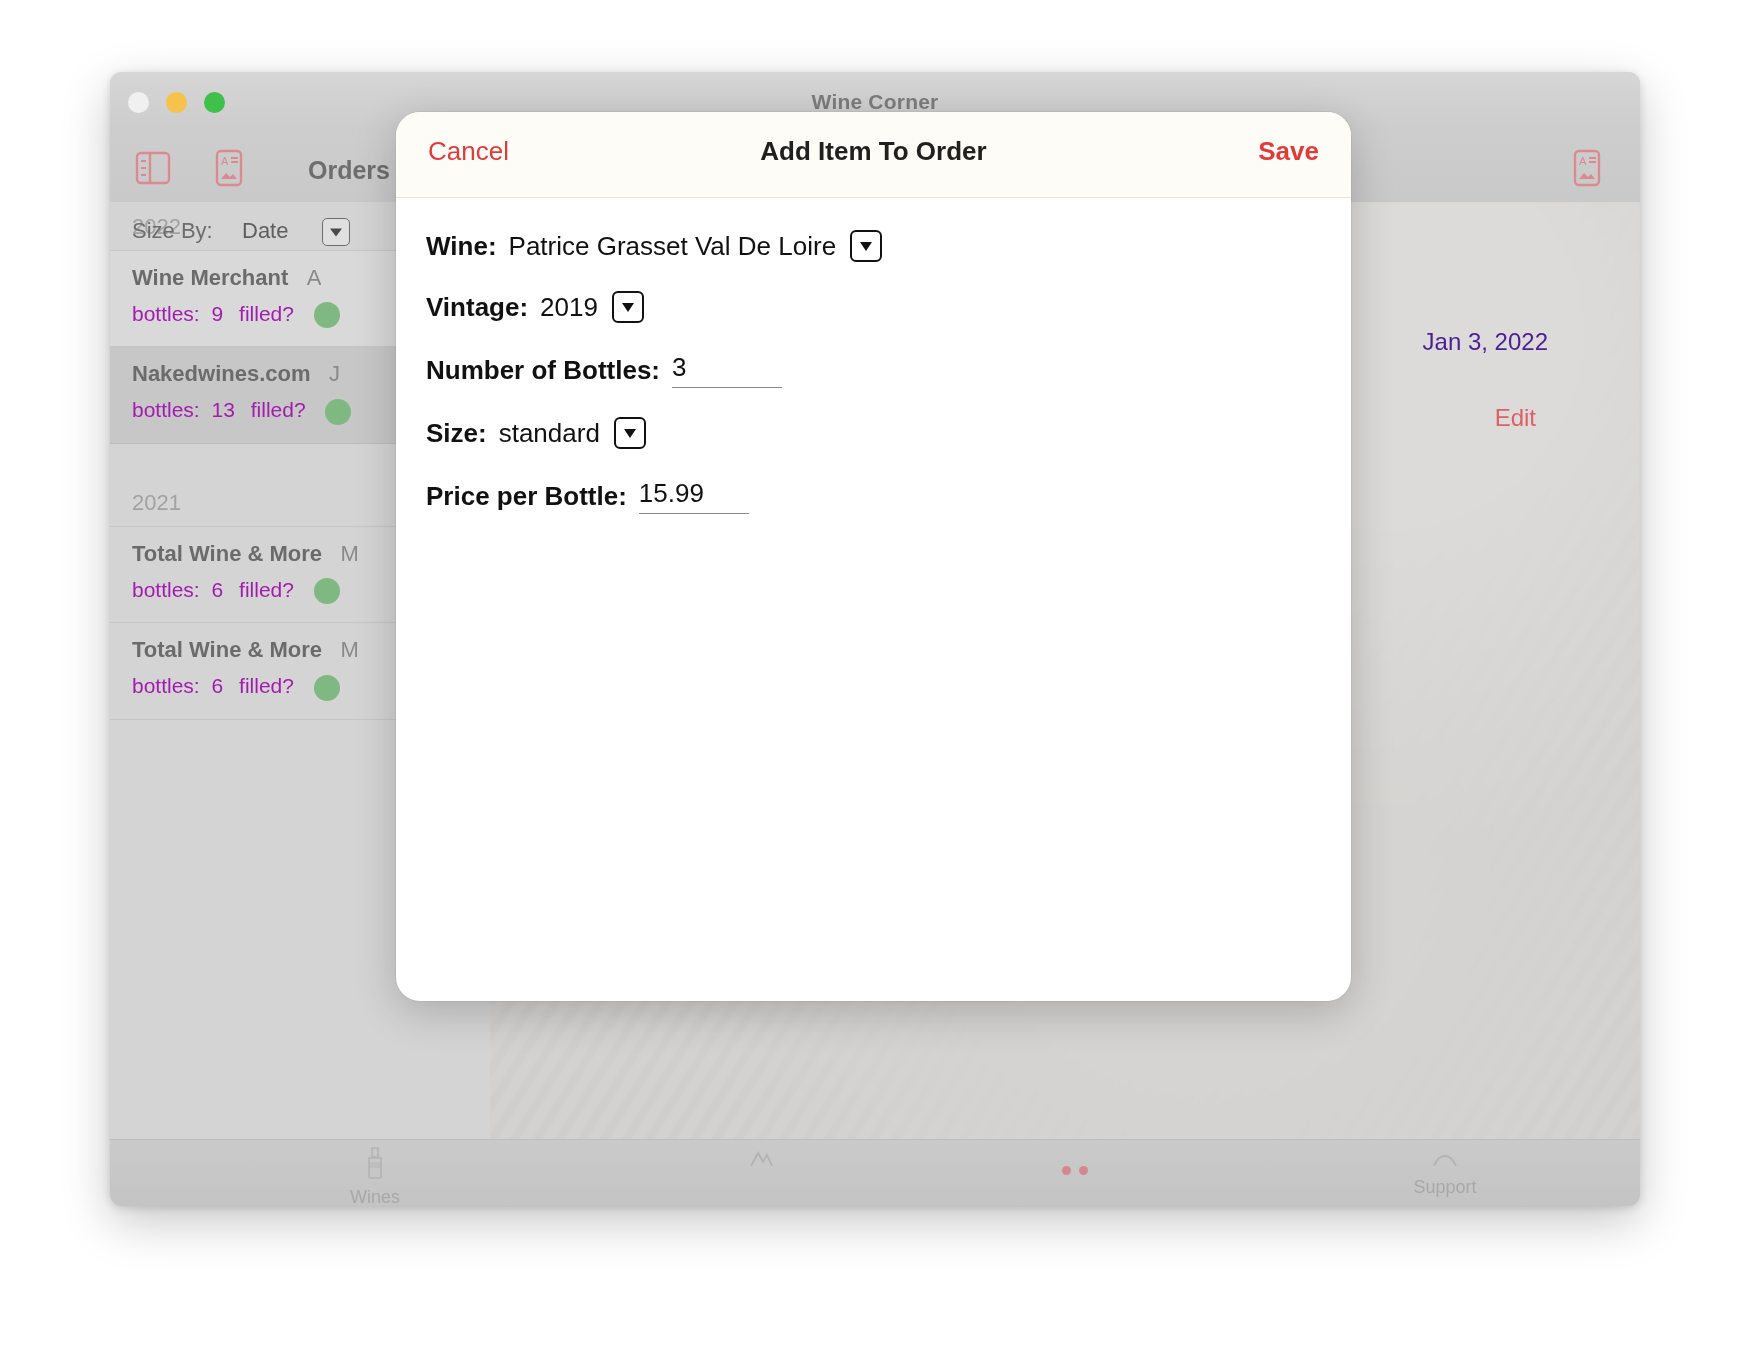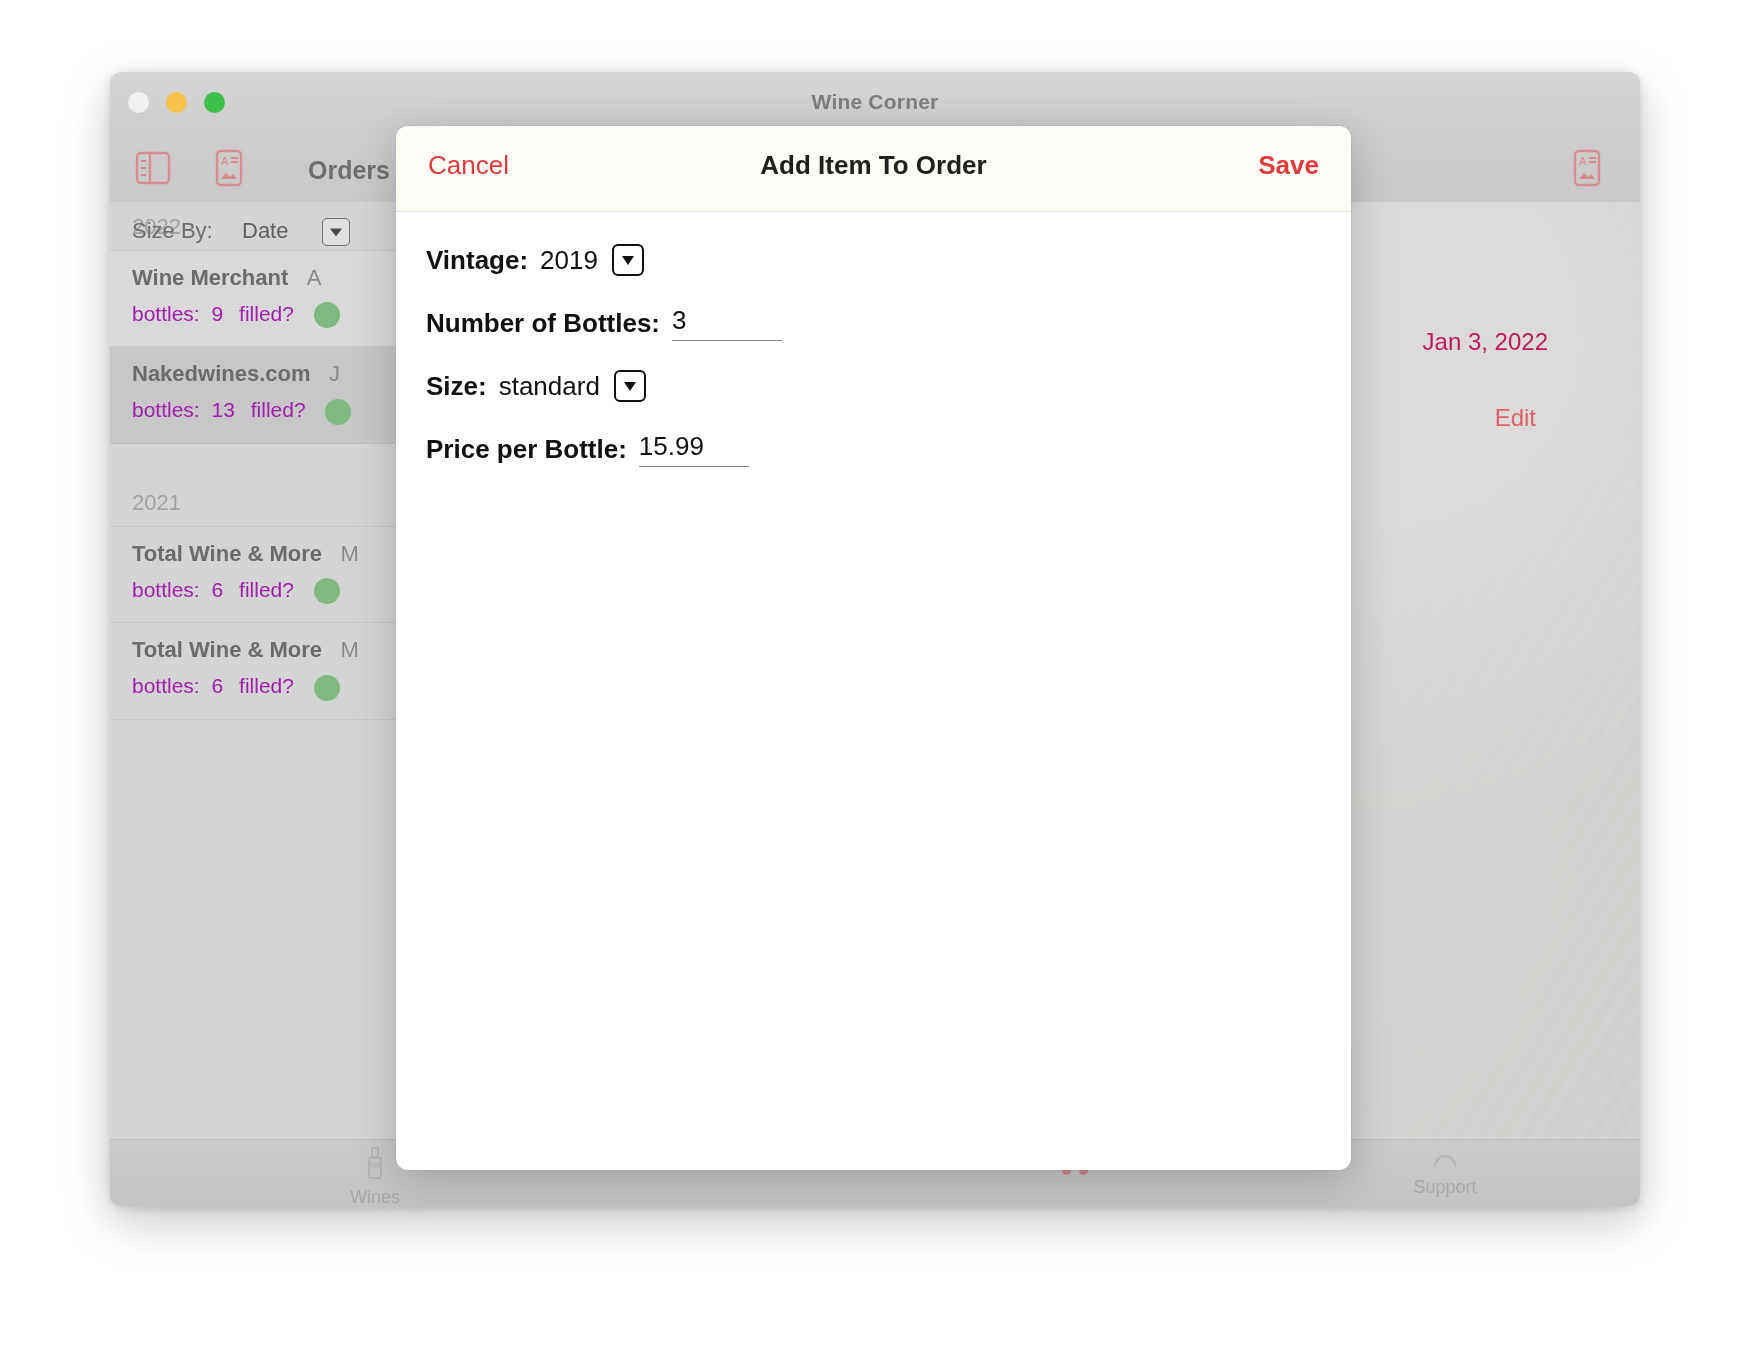--- a/index.html
+++ b/index.html
@@ -178,21 +178,21 @@
       repeating-linear-gradient(122deg, rgba(205,199,191,.55) 0 9px, rgba(225,220,213,.55) 9px 19px),
       linear-gradient(#ddd8d2, #cfcac4);
     filter: blur(1px);
   }
   .detail-inner { position: absolute; inset: 0; }
 
   .order-date {
     position: absolute;
     right: 92px; top: 126px;
     font-size: 24px;
-    color: #be185d;
+    color: #4c1d95;
   }
   .edit-link {
     position: absolute;
     right: 104px; top: 182px;
     font-size: 24px;
     color: #df5f66;
     margin-top: 20px;
   }
 
   .items-table {
@@ -251,25 +251,25 @@
   .bb-item.orders  { left: 590px; }
   .bb-item.stats   { left: 900px; }
   .bb-item.support { left: 1270px; }
   .bb-dots { display: flex; gap: 8px; margin-top: 20px; }
   .bb-dots span { width: 9px; height: 9px; border-radius: 50%; background: #d4888c; display: block; }
 
   
   .sheet {
     position: absolute;
     left: 396px;
-    top: 126px;
+    top: 112px;
     width: 955px;
-    height: 1044px;
+    height: 889px;
     background: #ffffff;
-    border-radius: 12px;
+    border-radius: 24px;
     box-shadow: 0 10px 44px rgba(0,0,0,0.20), 0 0 0 1px rgba(0,0,0,0.04);
     overflow: hidden;
   }
   .sheet-header {
     position: relative;
     height: 85px;
     background: #fdfcf6;
     border-bottom: 1px solid #e6e4db;
   }
   .sheet-cancel {
@@ -532,20 +532,25 @@
 
   <div class="sheet">
     <div class="sheet-header">
       <span class="sheet-cancel">Cancel</span>
       <span class="sheet-title">Add Item To Order</span>
       <span class="sheet-save">Save</span>
     </div>
 
     <div class="sheet-body">
 
+      <div class="field">
+        <span class="f-label">Wine:</span>
+        <span class="f-value">Patrice Grasset Val De Loire</span>
+        <span class="stepper"></span>
+      </div>
 
       <div class="field">
         <span class="f-label">Vintage:</span>
         <span class="f-value">2019</span>
         <span class="stepper"></span>
       </div>
 
       <div class="field">
         <span class="f-label">Number of Bottles:</span>
         <span class="f-input">3</span>

